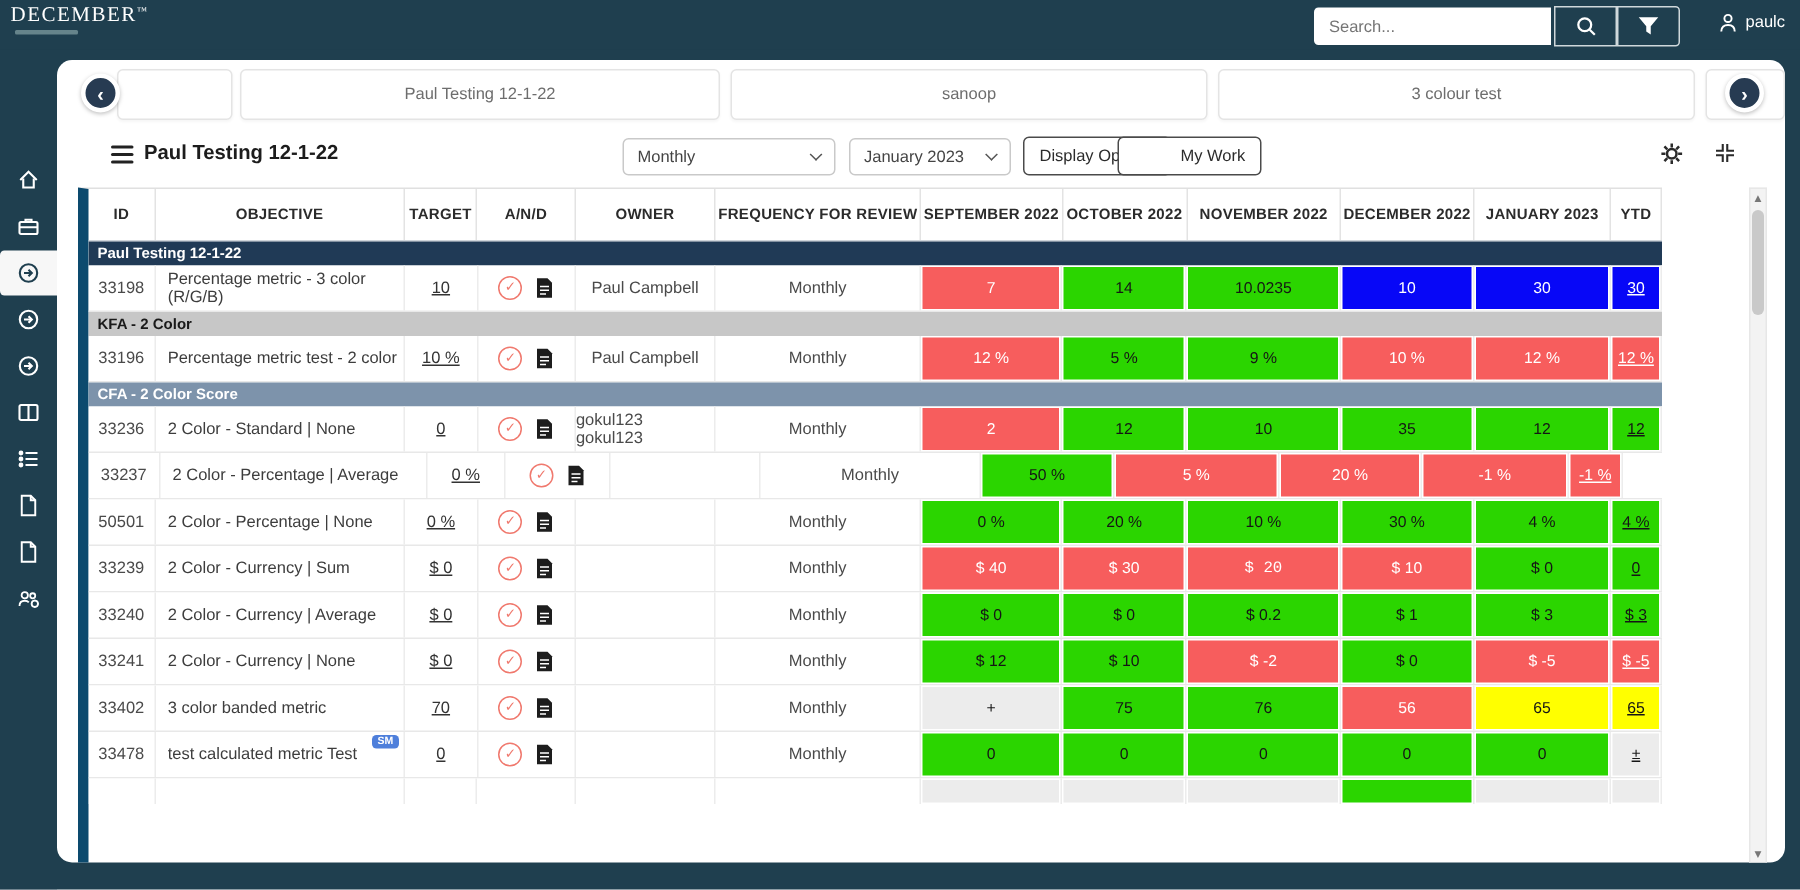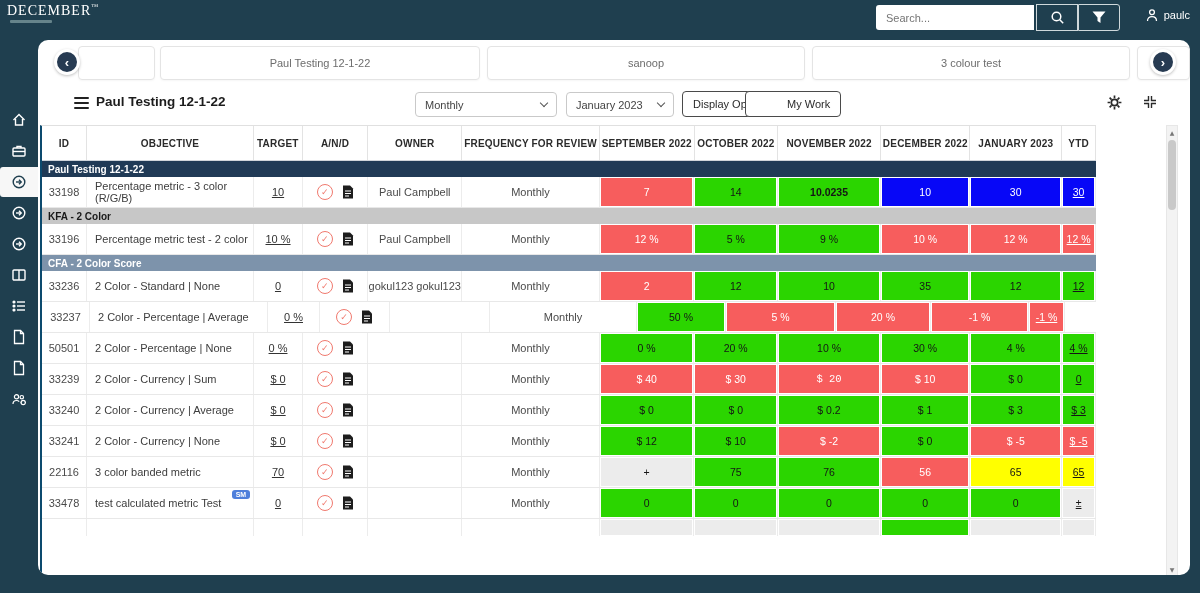--- a/index.html
+++ b/index.html
@@ -41,21 +41,21 @@
   .sel-freq { left:377px; width:142px; }
   .sel-period { left:528px; width:108px; }
   .tbtn { position:absolute; top:3px; height:26px; background:#fff; border:1px solid #4a4a4a; border-radius:4px; font-size:11px; color:#2b2b2b; display:flex; align-items:center; justify-content:center; padding:0 10px; cursor:pointer; font-family:"Liberation Sans",sans-serif; }
   .btn-display { left:644px; }
   .btn-mywork { left:707px;padding-left:41px; }
   .tool-icon { position:absolute; top:6px; cursor:pointer; }
   .ic-gear { left:1068px; }
   .ic-collapse { left:1104px; }
 
   
-  .tablewrap { position:absolute; left:2px; top:85px; width:1056px; height:451px; border-top:1px solid #e0e0e0; border-left:2px solid #0c4a6e; overflow:hidden; }
+  .tablewrap { position:absolute; left:14px; top:85px; width:1056px; height:451px; border-top:1px solid #e0e0e0; border-left:7px solid #0c4a6e; overflow:hidden; }
   .thead { display:flex; height:35px; border-bottom:1px solid #cfd4da; }
   .th { display:flex; align-items:center; justify-content:center; font-size:10px; font-weight:bold; color:#2b2b2b; border-right:1px solid #e3e3e3; text-align:center; letter-spacing:.2px; cursor:pointer; }
   .section-row { height:16px; display:flex; align-items:center; padding-left:6px; font-size:10px; font-weight:bold; }
   .section-navy  { background:#203a56; color:#fff; }
   .section-gray  { background:#c7c7c7; color:#1a1a1a; }
   .section-steel { background:#7d93ab; color:#fff; }
   .trow { display:flex; height:31px; border-bottom:1px solid #e8e8e8; background:#fff; }
   .trow.partial { height:17px; border-bottom:none; }
   .td { display:flex; align-items:center; justify-content:center; font-size:11px; color:#4a4a4a; border-right:1px solid #ececec; overflow:hidden; }
   .c-obj { justify-content:flex-start; padding-left:8px; color:#3d3d3d; position:relative; }
@@ -271,21 +271,21 @@
     </div>
     <div class="td c-owner" style="width: 100px;">Paul Campbell</div>
     <div class="td c-freq" style="width: 147px;">Monthly</div>
   <div class="mcell" style="width: 101px;">
             <div class="mval" style="background: rgb(247, 93, 93); color: rgb(255, 255, 255);">7</div>
           </div>
           <div class="mcell" style="width: 89px;">
             <div class="mval" style="background: rgb(43, 213, 0); color: rgb(21, 21, 21);">14</div>
           </div>
           <div class="mcell" style="width: 110px;">
-            <div class="mval" style="background: rgb(43, 213, 0); color: rgb(21, 21, 21); font-weight: bold;">10.0235</div>
+            <div class="mval" style="background: rgb(43, 213, 0); color: rgb(21, 21, 21);">10.0235</div>
           </div>
           <div class="mcell" style="width: 95px;">
             <div class="mval" style="background: rgb(7, 7, 247); color: rgb(255, 255, 255);">10</div>
           </div>
           <div class="mcell" style="width: 98px;">
             <div class="mval" style="background: rgb(7, 7, 247); color: rgb(255, 255, 255);">30</div>
           </div>
           <div class="mcell" style="width: 36px;">
             <div class="mval u" style="background: rgb(7, 7, 247); color: rgb(255, 255, 255);">30</div>
           </div>
@@ -542,21 +542,21 @@
             <div class="mval" style="background: rgb(43, 213, 0); color: rgb(21, 21, 21);">$ 0</div>
           </div>
           <div class="mcell" style="width: 98px;">
             <div class="mval" style="background: rgb(247, 93, 93); color: rgb(255, 255, 255);">$ -5</div>
           </div>
           <div class="mcell" style="width: 36px;">
             <div class="mval u" style="background: rgb(247, 93, 93); color: rgb(255, 255, 255);">$ -5</div>
           </div>
         </div>
         <div class="trow">
-    <div class="td c-id" style="width: 48px;">22116</div>
+    <div class="td c-id" style="width: 48px;">33402</div>
     <div class="td c-obj" style="width: 178px;">
       <span class="obj-text">3 color banded metric</span>
 
     </div>
     <div class="td c-target" style="width: 52px;">
             <span class="target-link">70</span>
           </div>
     <div class="td c-and" style="width: 70px;">
       <span class="chk">✓</span>
       <svg width="12" height="14" viewBox="0 0 12 14" style="cursor:pointer">

